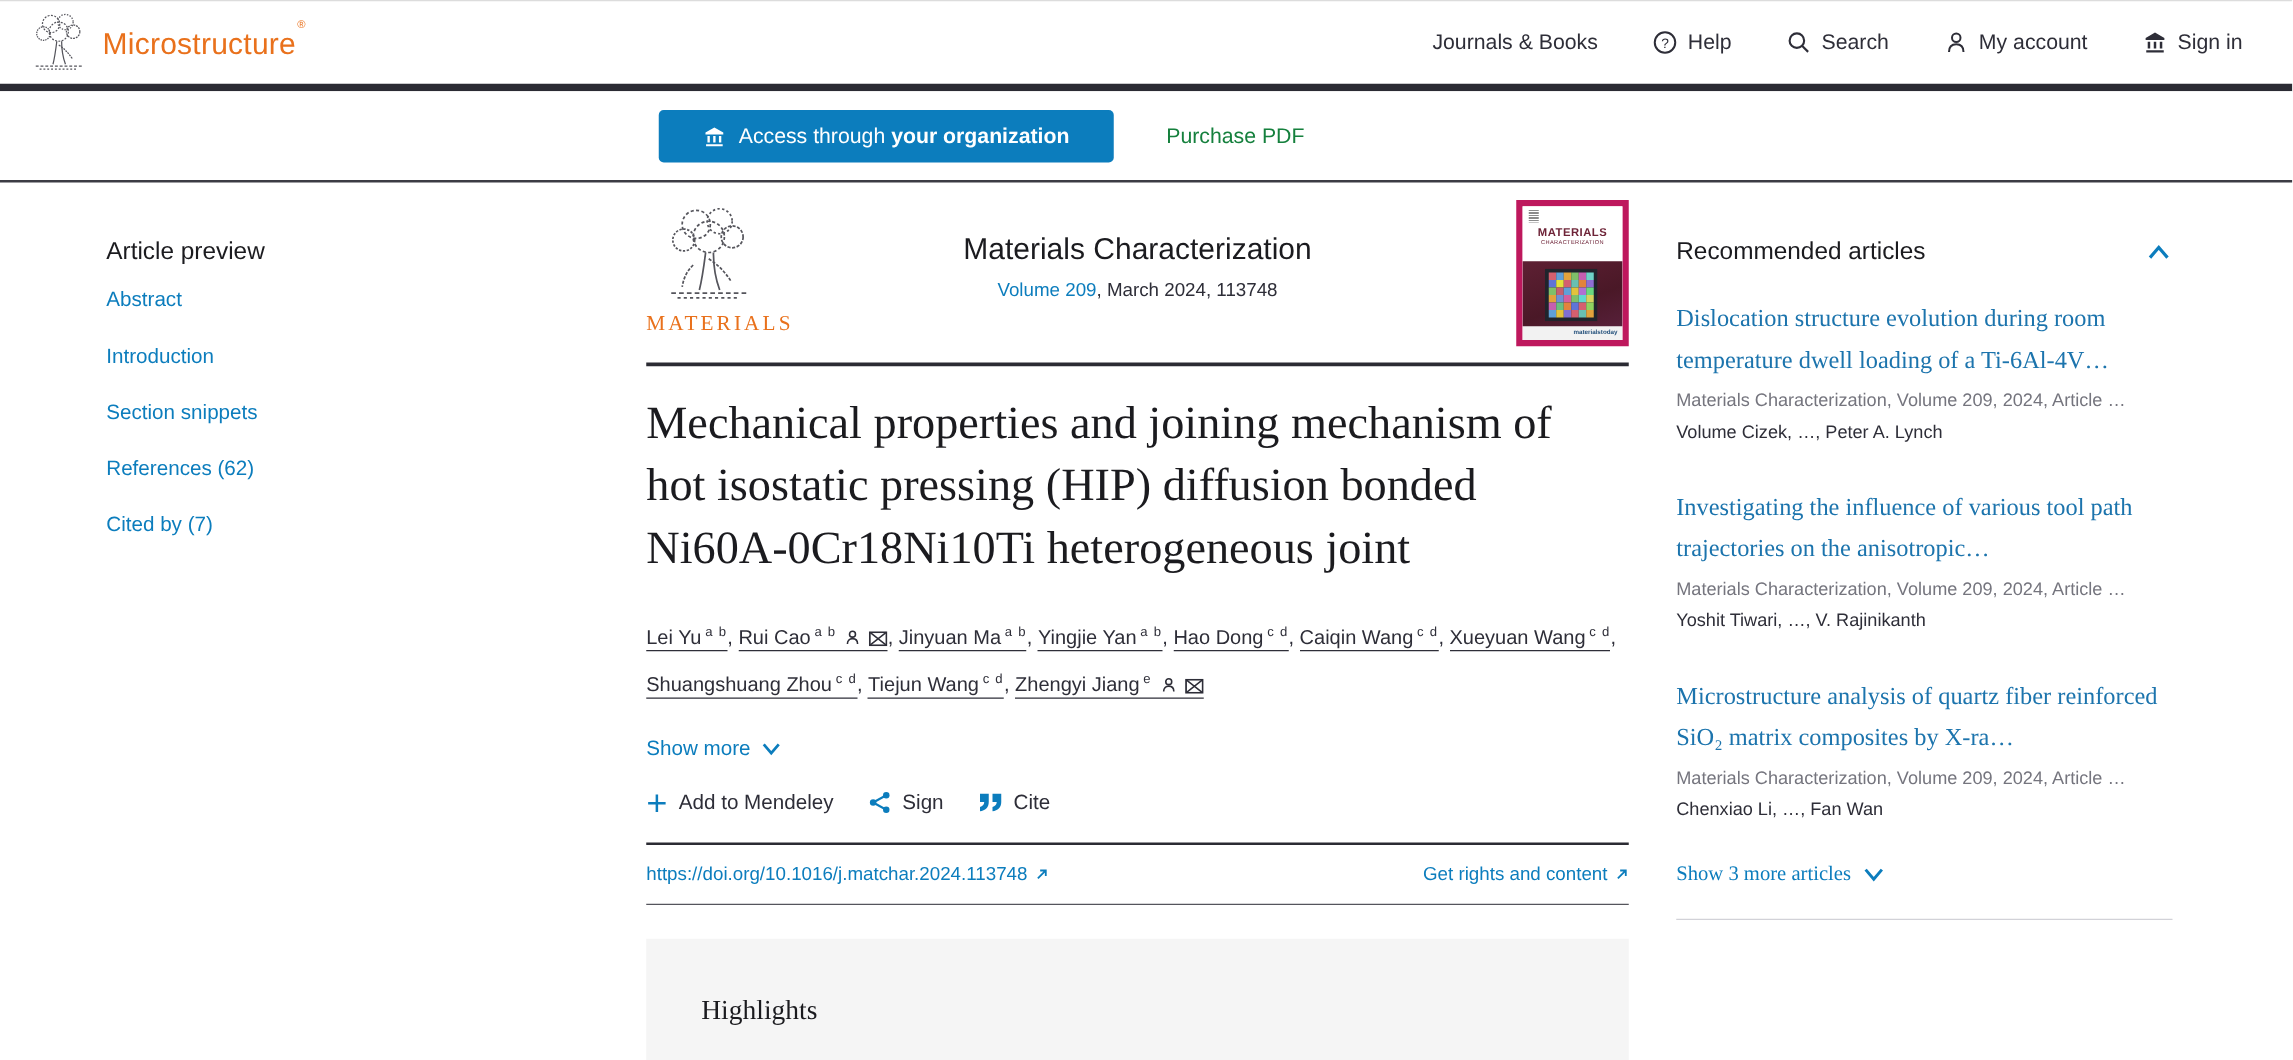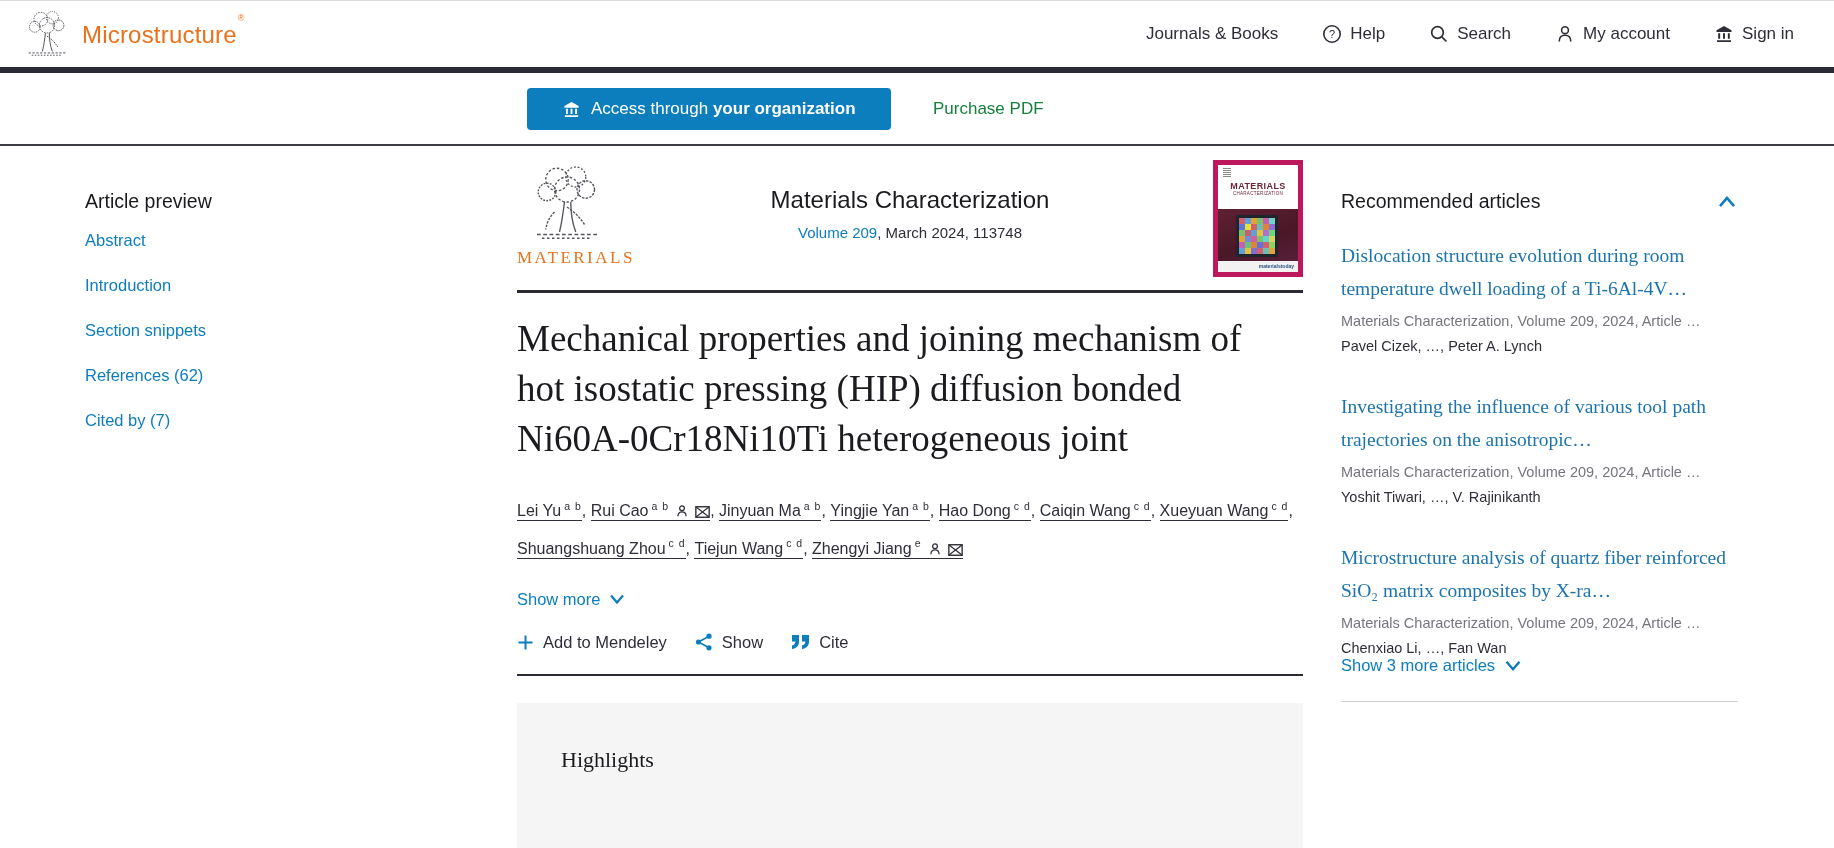--- a/index.html
+++ b/index.html
@@ -73,21 +73,21 @@
   
   #rec{position:absolute;left:1341px;top:146px;width:397px;}
   #rec-head{margin-top:44px;display:flex;justify-content:space-between;align-items:center;}
   #rec-head .rec-title{font-size:19.5px;color:#1b1b1f;}
   .rec-article{margin-top:26px;}
   .rec-article + .rec-article{margin-top:36px;}
   .rec-article .ra-title{font-family:"Liberation Serif","DejaVu Serif",serif;color:#1c74ad;font-size:19.5px;
                          line-height:33px;cursor:pointer;}
   .rec-article .ra-meta{color:#75757e;font-size:14.5px;margin-top:8px;white-space:nowrap;overflow:hidden;}
   .rec-article .ra-authors{color:#2e2e38;font-size:14.5px;margin-top:9px;}
-  #rec-more{}
+  #rec-more{margin-top:33px;font-family:Liberation Serif, serif;}
   #rec-divider{margin-top:26px;border-top:1px solid #d2d2d8;}
   svg.icon{flex:none;}
 </style>
 </head>
 <body>
 
 <div id="page">
 
   <div id="header">
     <div id="brand">
@@ -301,50 +301,64 @@
         </svg>
         <span>Add to Mendeley</span>
       </div>
       <div class="action">
         <svg class="icon" width="18" height="18" viewBox="0 0 18 18">
           <circle cx="3.5" cy="9" r="2.6" fill="#0c7dbd"></circle>
             <circle cx="14" cy="3.2" r="2.6" fill="#0c7dbd"></circle>
             <circle cx="14" cy="14.8" r="2.6" fill="#0c7dbd"></circle>
           <path d="M3.5 9 L14 3.2 M3.5 9 L14 14.8" stroke="#0c7dbd" stroke-width="1.6" fill="none"></path>
         </svg>
-        <span>Show</span>
+        <span>Sign</span>
       </div>
       <div class="action">
         <svg class="icon" width="19" height="16" viewBox="0 0 19 16">
           <path fill="#0c7dbd" d="M1 1 h7 v6.5 c0 4.5 -2.8 6.8 -7 7.5 v-3.4 c2 -0.7 3.2 -1.8 3.4 -4.1 H1 z"></path>
           <path fill="#0c7dbd" d="M11 1 h7 v6.5 c0 4.5 -2.8 6.8 -7 7.5 v-3.4 c2 -0.7 3.2 -1.8 3.4 -4.1 H11 z"></path>
         </svg>
         <span>Cite</span>
       </div>
     </div>
 
+    <div id="doi-row">
+      <span class="ext">
+        <span>https://doi.org/10.1016/j.matchar.2024.113748</span>
+        <svg class="icon" width="11" height="11" viewBox="0 0 12 12">
+          <path d="M2.5 9.5 L9 3 M4.5 2.6 H9.4 V7.5" fill="none" stroke="#0c7dbd" stroke-width="1.6"></path>
+        </svg>
+      </span>
+      <span class="ext">
+        <span>Get rights and content</span>
+        <svg class="icon" width="11" height="11" viewBox="0 0 12 12">
+          <path d="M2.5 9.5 L9 3 M4.5 2.6 H9.4 V7.5" fill="none" stroke="#0c7dbd" stroke-width="1.6"></path>
+        </svg>
+      </span>
+    </div>
 
     <div id="highlights">
       <h2>Highlights</h2>
     </div>
   </div>
 
   <div id="rec">
     <div id="rec-head">
       <span class="rec-title">Recommended articles</span>
       <svg class="icon" width="22" height="14" viewBox="0 0 16 12">
         <polyline points="2,9.5 8,2.5 14,9.5" fill="none" stroke="#0c7dbd" stroke-width="2.2"></polyline>
       </svg>
     </div>
     <div>
 
         <div class="rec-article">
           <div class="ra-title">Dislocation structure evolution during room temperature dwell loading of a Ti-6Al-4V…</div>
           <div class="ra-meta">Materials Characterization, Volume 209, 2024, Article …</div>
-          <div class="ra-authors">Pavel Cizek, …, Peter A. Lynch</div>
+          <div class="ra-authors">Volume Cizek, …, Peter A. Lynch</div>
         </div>
 
         <div class="rec-article">
           <div class="ra-title">Investigating the influence of various tool path trajectories on the anisotropic…</div>
           <div class="ra-meta">Materials Characterization, Volume 209, 2024, Article …</div>
           <div class="ra-authors">Yoshit Tiwari, …, V. Rajinikanth</div>
         </div>
 
         <div class="rec-article">
           <div class="ra-title">Microstructure analysis of quartz fiber reinforced SiO₂ matrix composites by X-ra…</div>

